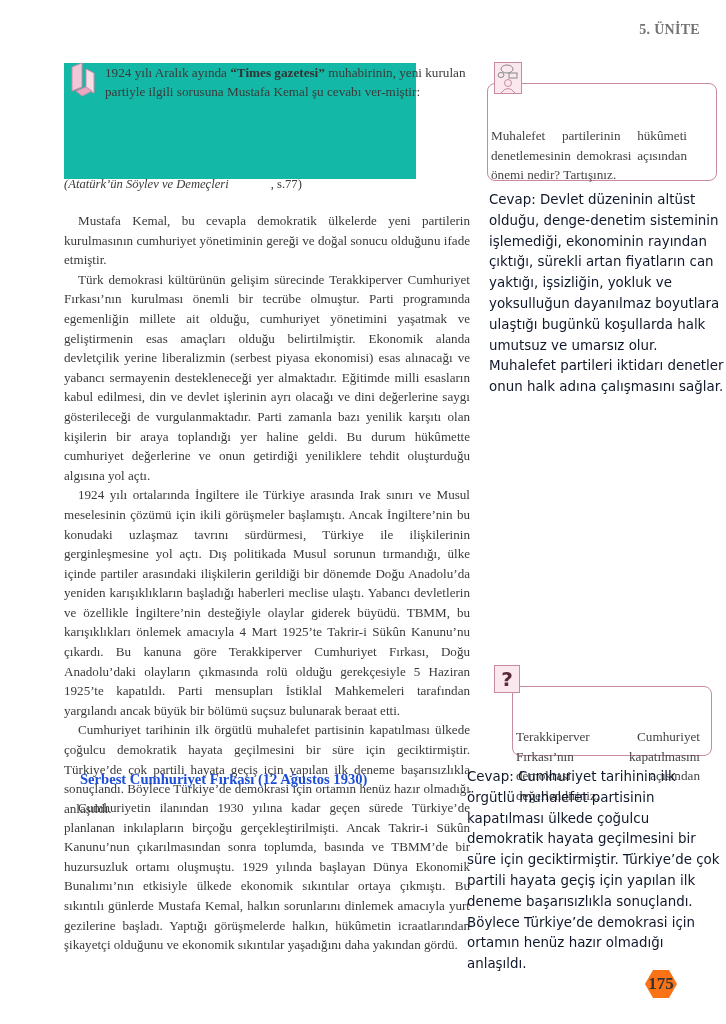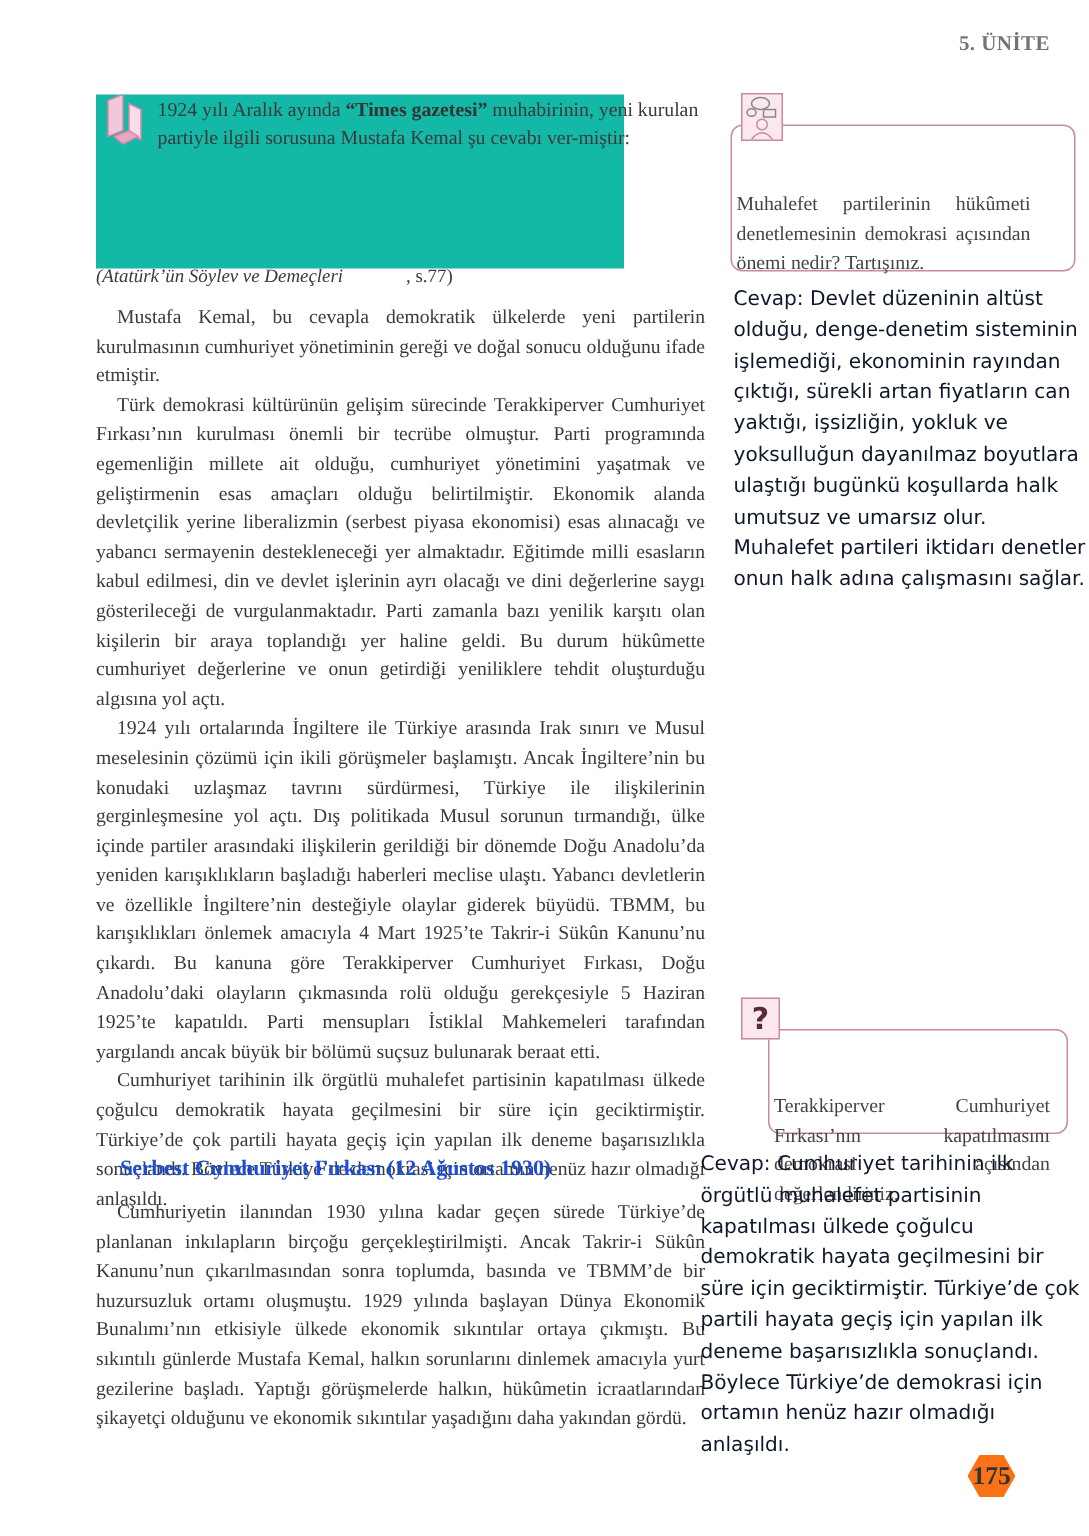--- a/index.html
+++ b/index.html
@@ -38,21 +38,21 @@
 <div class="quote-box">
   <svg class="quote-icon" viewBox="0 0 34 36">
     <path d="M6 4 L16 0 L16 24 L6 28 Z" fill="#f0c8d8" stroke="#d08aa8" stroke-width="1"></path>
     <path d="M20 6 L28 10 L28 30 L20 26 Z" fill="#f7dde6" stroke="#d08aa8" stroke-width="1"></path>
     <path d="M10 28 L20 24 L26 28 L16 33 Z" fill="#e8a8c0" stroke="#d08aa8" stroke-width="1"></path>
   </svg>
   <div class="quote-intro"><span>1924 yılı Aralık ayında </span><b>“Times gazetesi”</b><span> muhabirinin, yeni kurulan partiyle ilgili sorusuna Mustafa Kemal şu cevabı ver-miştir:</span></div>
   <div class="quote-src"><span>(Atatürk’ün Söylev ve Demeçleri</span><span class="n">, s.77)</span></div>
 </div>
 
-<div class="body-text" style="top:201px;">
+<div class="body-text" style="top:211px;">
   <p>Mustafa Kemal, bu cevapla demokratik ülkelerde yeni partilerin kurulmasının cumhuriyet yönetiminin gereği ve doğal sonucu olduğunu ifade etmiştir.</p>
   <p>Türk demokrasi kültürünün gelişim sürecinde Terakkiperver Cumhuriyet Fırkası’nın kurulması önemli bir tecrübe olmuştur. Parti programında egemenliğin millete ait olduğu, cumhuriyet yönetimini yaşatmak ve geliştirmenin esas amaçları olduğu belirtilmiştir. Ekonomik alanda devletçilik yerine liberalizmin (serbest piyasa ekonomisi) esas alınacağı ve yabancı sermayenin destekleneceği yer almaktadır. Eğitimde milli esasların kabul edilmesi, din ve devlet işlerinin ayrı olacağı ve dini değerlerine saygı gösterileceği de vurgulanmaktadır. Parti zamanla bazı yenilik karşıtı olan kişilerin bir araya toplandığı yer haline geldi. Bu durum hükûmette cumhuriyet değerlerine ve onun getirdiği yeniliklere tehdit oluşturduğu algısına yol açtı.</p>
   <p>1924 yılı ortalarında İngiltere ile Türkiye arasında Irak sınırı ve Musul meselesinin çözümü için ikili görüşmeler başlamıştı. Ancak İngiltere’nin bu konudaki uzlaşmaz tavrını sürdürmesi, Türkiye ile ilişkilerinin gerginleşmesine yol açtı. Dış politikada Musul sorunun tırmandığı, ülke içinde partiler arasındaki ilişkilerin gerildiği bir dönemde Doğu Anadolu’da yeniden karışıklıkların başladığı haberleri meclise ulaştı. Yabancı devletlerin ve özellikle İngiltere’nin desteğiyle olaylar giderek büyüdü. TBMM, bu karışıklıkları önlemek amacıyla 4 Mart 1925’te Takrir-i Sükûn Kanunu’nu çıkardı. Bu kanuna göre Terakkiperver Cumhuriyet Fırkası, Doğu Anadolu’daki olayların çıkmasında rolü olduğu gerekçesiyle 5 Haziran 1925’te kapatıldı. Parti mensupları İstiklal Mahkemeleri tarafından yargılandı ancak büyük bir bölümü suçsuz bulunarak beraat etti.</p>
   <p>Cumhuriyet tarihinin ilk örgütlü muhalefet partisinin kapatılması ülkede çoğulcu demokratik hayata geçilmesini bir süre için geciktirmiştir. Türkiye’de çok partili hayata geçiş için yapılan ilk deneme başarısızlıkla sonuçlandı. Böylece Türkiye’de demokrasi için ortamın henüz hazır olmadığı anlaşıldı.</p>
 </div>
 
 <div class="section-title">Serbest Cumhuriyet Fırkası (12 Ağustos 1930)</div>
 
 <div class="body-text" style="top:798px;">
   <p>Cumhuriyetin ilanından 1930 yılına kadar geçen sürede Türkiye’de planlanan inkılapların birçoğu gerçekleştirilmişti. Ancak Takrir-i Sükûn Kanunu’nun çıkarılmasından sonra toplumda, basında ve TBMM’de bir huzursuzluk ortamı oluşmuştu. 1929 yılında başlayan Dünya Ekonomik Bunalımı’nın etkisiyle ülkede ekonomik sıkıntılar ortaya çıkmıştı. Bu sıkıntılı günlerde Mustafa Kemal, halkın sorunlarını dinlemek amacıyla yurt gezilerine başladı. Yaptığı görüşmelerde halkın, hükûmetin icraatlarından şikayetçi olduğunu ve ekonomik sıkıntılar yaşadığını daha yakından gördü.</p>

